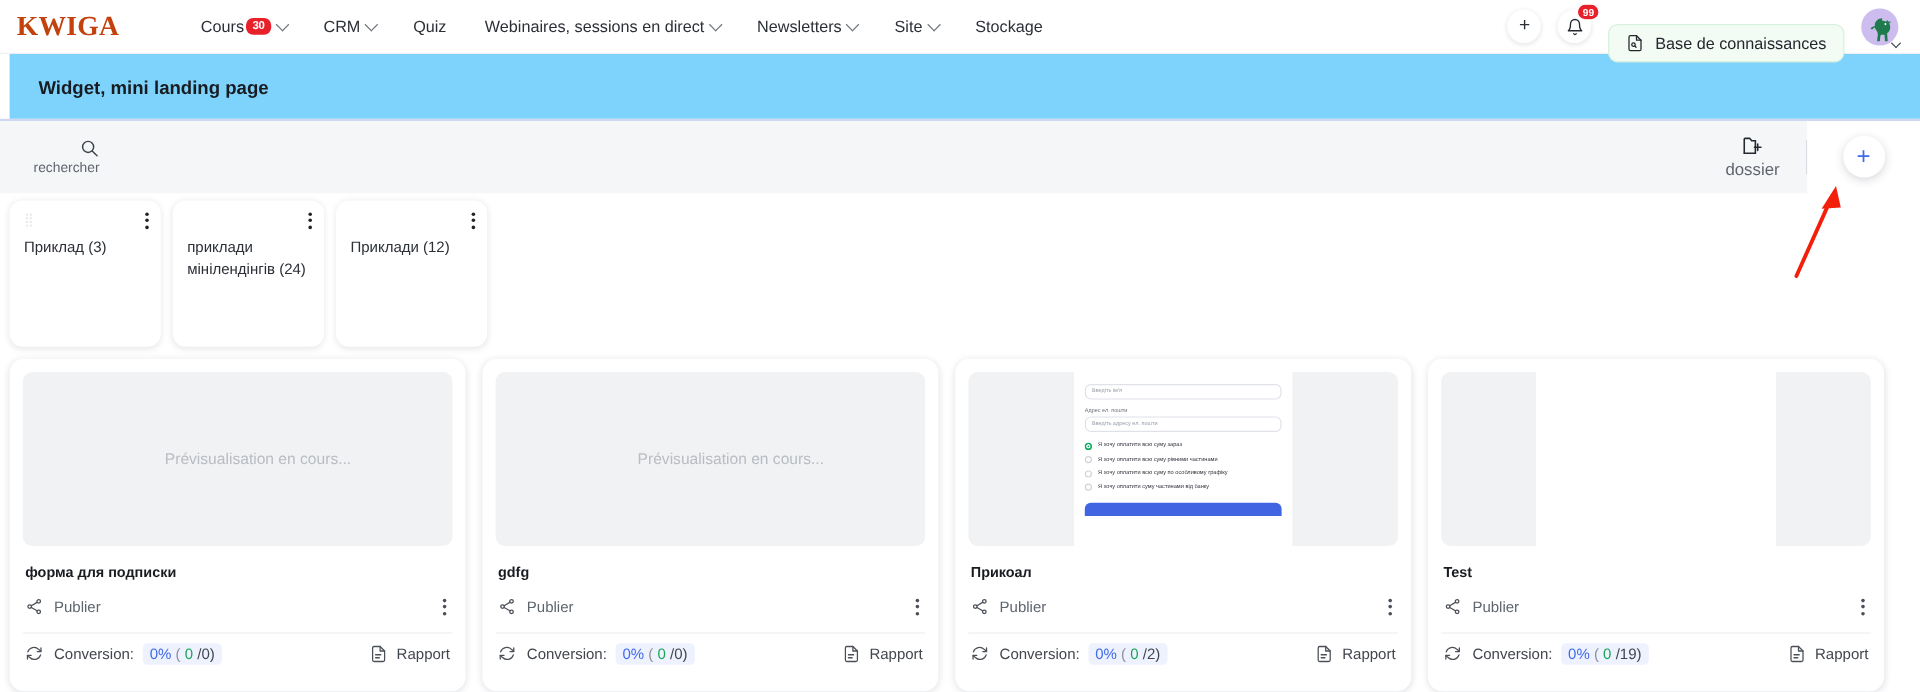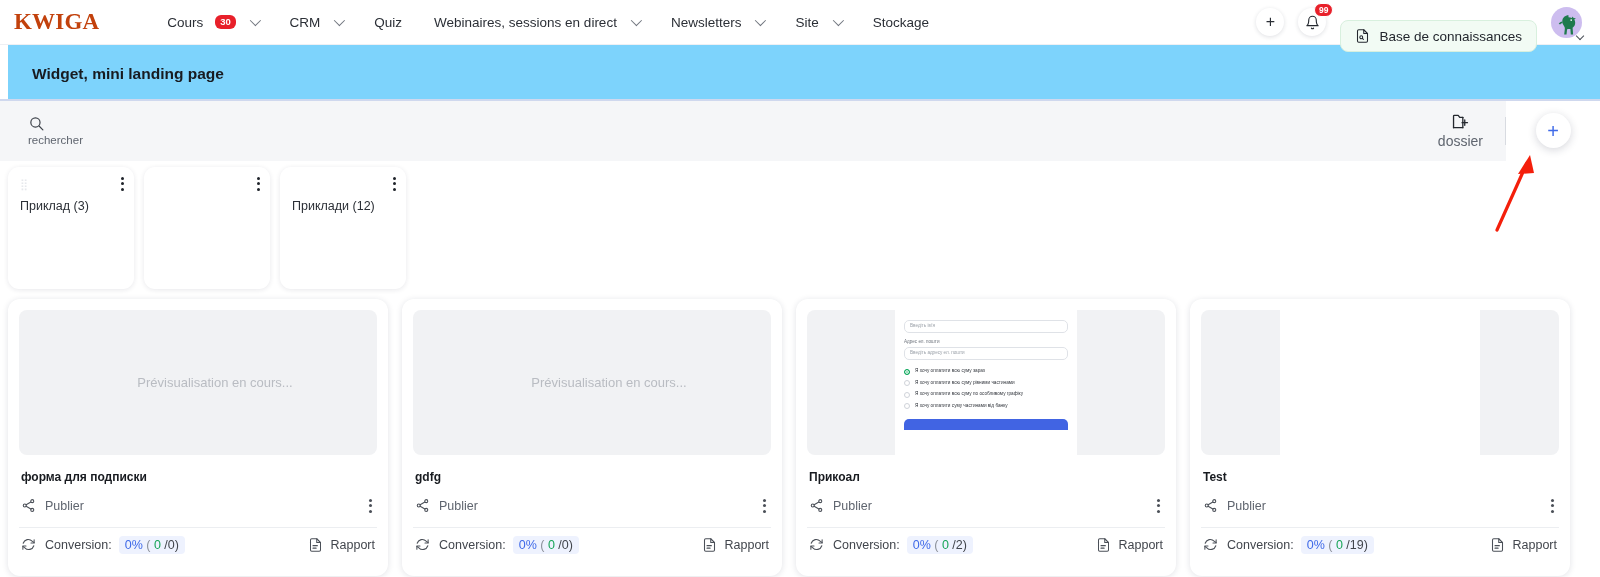--- a/index.html
+++ b/index.html
@@ -24,21 +24,21 @@
   .brand {
     font-size: 23px;
     font-weight: 700;
     letter-spacing: .2px;
     color: #c2410c;
     margin-right: 52px;
     font-family: Liberation Serif, serif;
   }
   .navitems { display: flex; align-items: center; gap: 0; }
   .navitem {
-    display: flex; align-items: center; gap: 12px;
+    display: flex; align-items: center; gap: 2px;
     font-size: 13.5px; color: #2b2f36;
     padding: 6px 16px;
     cursor: pointer;
     white-space: nowrap;
   }
   .badge-red {
     background: #e8202a;
     color: #fff;
     font-size: 9.5px;
     font-weight: 700;
@@ -124,21 +124,21 @@
 
   
   .toolbar {
     background: #f5f6f8;
     height: 60px;
     display: flex; align-items: center;
     position: relative;
     padding: 0 0 0 0;
   }
   .search-box {
-    display: flex; flex-direction: column; align-items: flex-start;
+    display: flex; flex-direction: column; align-items: flex-end;
     gap: 2px;
     margin-left: 28px;
     cursor: text;
   }
   .search-box svg { display: block; }
   .search-label { font-size: 11.5px; color: #5f656f; }
   .toolbar-right {
     margin-left: auto;
     display: flex; align-items: center;
     height: 100%;
@@ -450,20 +450,21 @@
   </div>
 
   <div class="folder-card">
     <div class="kebab">
       <span class="kebab-dots">
           <i></i>
           <i></i>
           <i></i>
         </span>
     </div>
+    <div class="folder-name">приклади мінілендінгів (24)</div>
   </div>
 
   <div class="folder-card">
     <div class="kebab">
       <span class="kebab-dots">
           <i></i>
           <i></i>
           <i></i>
         </span>
     </div>

